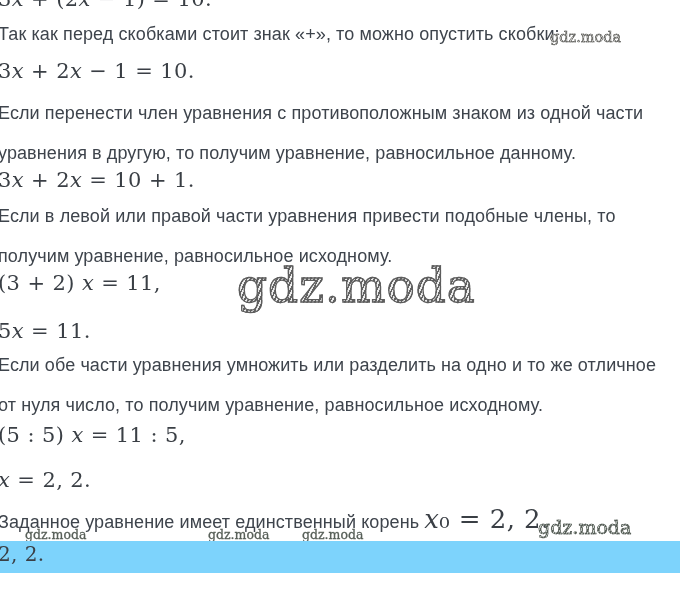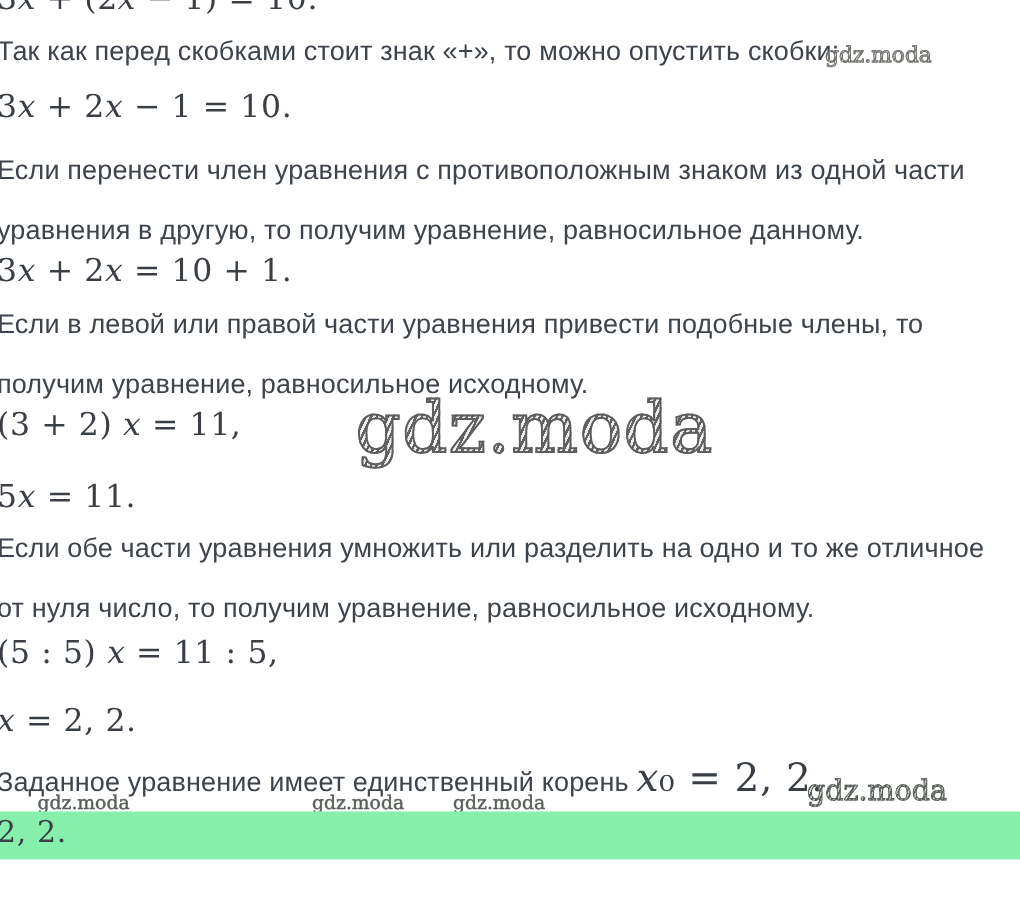--- a/index.html
+++ b/index.html
@@ -70,21 +70,21 @@
     color: #575f58;
     -webkit-text-stroke: 0.3px #575f58;
   }
 
   .answer-band {
     position: absolute;
     left: 0;
     top: 541px;
     width: 680px;
     height: 32px;
-    background: #86efac;
+    background: #7dd3fc;
   }
   .answer-band .math {
     position: absolute;
     left: -2px;
     top: 1px;
     font-size: 20px;
   }
 
   .conclusion .sans { vertical-align: baseline; }
   .conclusion .math { font-size: 26px; vertical-align: baseline; }

